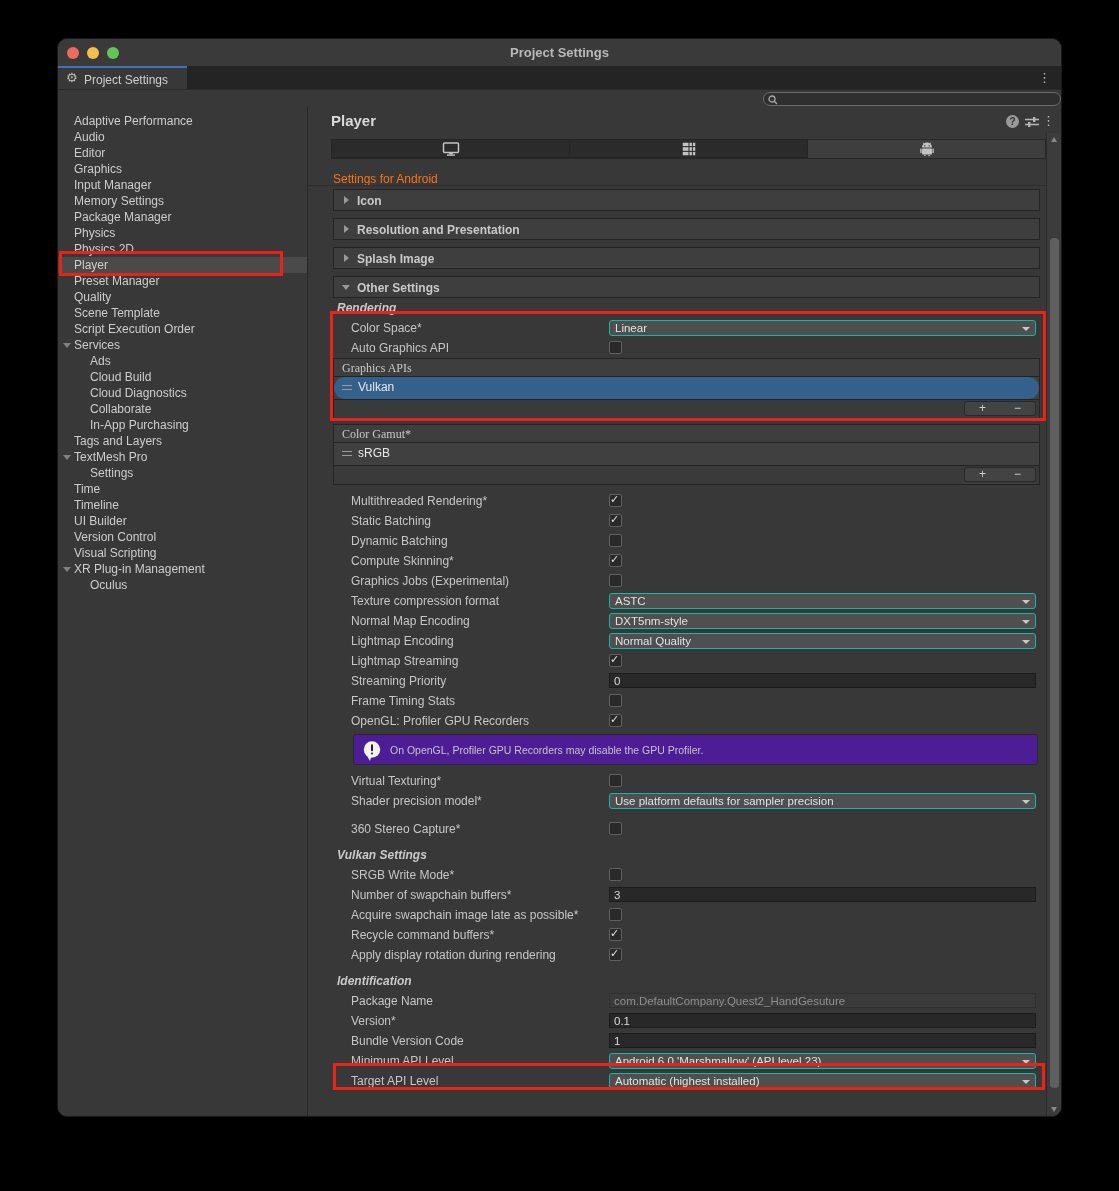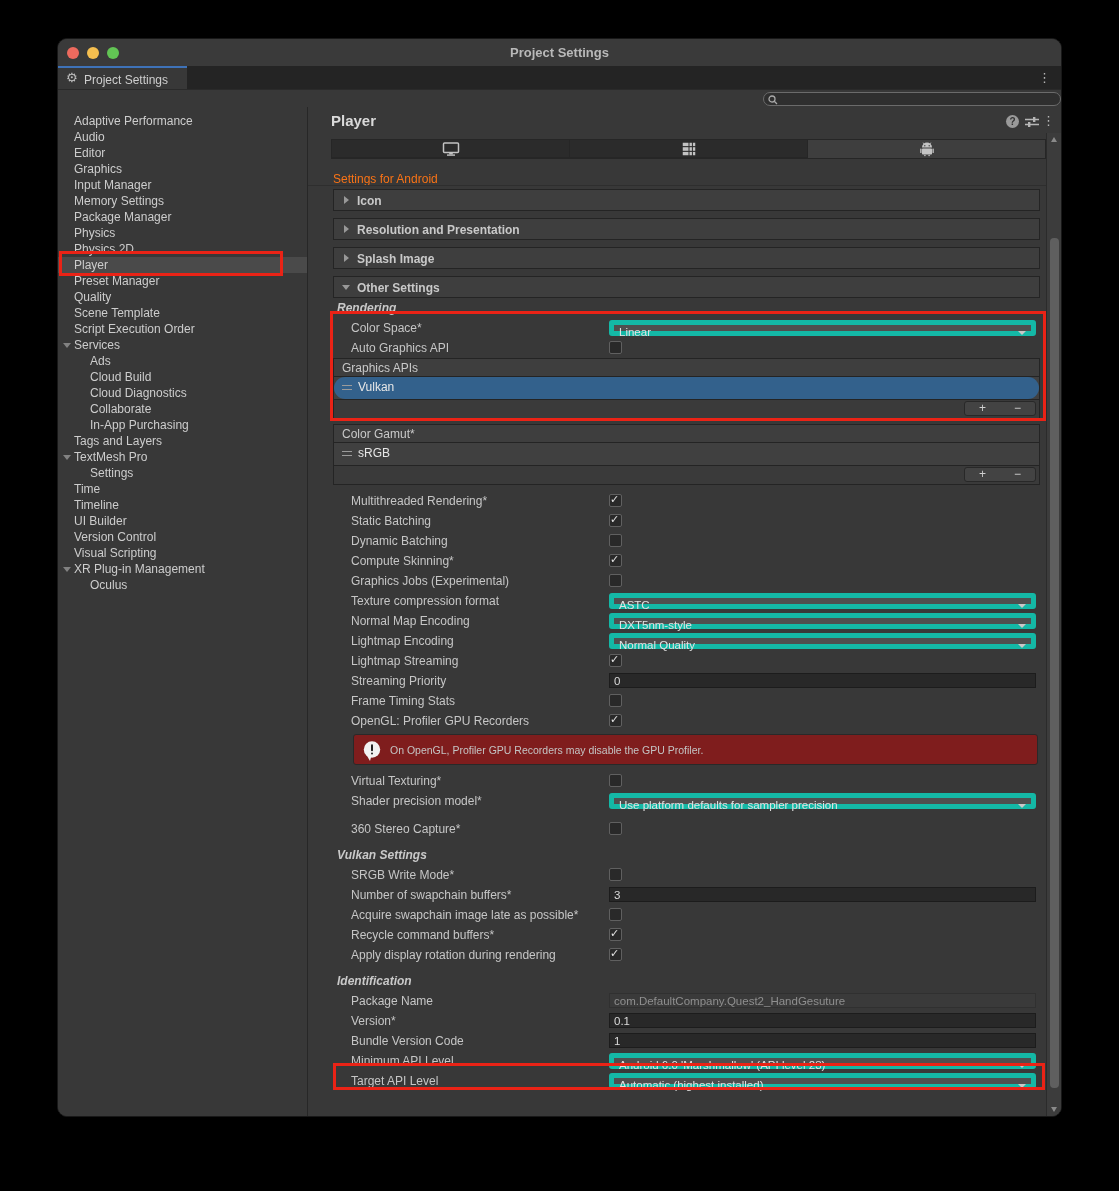--- a/index.html
+++ b/index.html
@@ -70,45 +70,45 @@
   #rows { position:absolute; left:25px; top:191px; width:707px; }
   .row { position:relative; height:20px; }
   .lbl { position:absolute; left:18px; top:3px; font-size:12px; color:#c6c6c6; white-space:nowrap; }
   .lbl.ind2 { left:18px; }
   .lbl.sect { left:4px; font-weight:bold; color:#c9c9c9;font-style:italic; }
   .ctl { position:absolute; left:276px; }
 
   .checkbox { top:3px; width:13px; height:13px; background:#292929; border:1px solid #606060; border-radius:2px; position:absolute; }
   .checkbox .mark { position:absolute; left:0px; top:-2px; font-size:11px; font-weight:bold; color:#e2e2e2; }
 
-  .dropdown { top:2px; width:427px; height:16px; background:#4f4f4f; border:5px solid #14b8a6; border-radius:3px; position:absolute; }
+  .dropdown { top:2px; width:427px; height:16px; background:#4f4f4f; border:1px solid #14b8a6; border-radius:3px; position:absolute; }
   .dropdown .val { position:absolute; left:5px; top:1px; font-size:11.5px; color:#e2e2e2; white-space:nowrap; }
   .dropdown .arr { position:absolute; right:5px; top:6px; width:0; height:0;
                    border-left:4px solid transparent; border-right:4px solid transparent; border-top:4px solid #c8c8c8; }
 
   .field { top:2px; width:427px; height:15px; background:#282828; border:1px solid #1c1c1c; position:absolute; }
   .field .val { position:absolute; left:4px; top:1px; font-size:11.5px; color:#dadada; white-space:nowrap; }
   .field.disabled { background:#3a3a3a; border-color:#303030; }
   .field.disabled .val { color:#8f8f8f; }
 
   .ulist { position:relative; width:707px; border:1px solid #242424; background:#404040; }
-  .ulist .lhead { position:relative; height:18px; background:#3e3e3e; border-bottom:1px solid #242424; }
+  .ulist .lhead { position:relative; height:18px; background:#3e3e3e; border-bottom:1px solid #242424;font-family:Liberation Serif, serif; }
   .ulist .lhead span { position:absolute; left:8px; top:2px; font-size:12px; color:#c9c9c9; }
   .ulist .litem { position:relative; height:22px;border-radius:11px; }
   .ulist .litem.sel { background:#33618c; }
   .ulist .litem .handle { position:absolute; left:8px; top:8px; width:10px; height:5px;
                           border-top:1px solid #9b9b9b; border-bottom:1px solid #9b9b9b; }
   .ulist .litem .ltxt { position:absolute; left:24px; top:3px; font-size:12px; color:#e6e6e6; }
   .ulist .lfoot { position:relative; height:19px; background:#3a3a3a; border-top:1px solid #242424; }
   .ulist .lfoot .btns { position:absolute; right:3px; top:1px; width:72px; height:15px; background:#434343;
                         border:1px solid #282828; border-radius:3px; display:flex; }
   .ulist .lfoot .btns span { flex:1; text-align:center; font-size:12px; line-height:13px; color:#cfcfcf; }
 
   .helpwrap { position:relative; height:40px; }
-  .helpbox { position:absolute; left:20px; top:3px; width:685px; height:31px; background:#7f1d1d;
+  .helpbox { position:absolute; left:20px; top:3px; width:685px; height:31px; background:#4c1d95;
              border:1px solid #292929; border-radius:3px; }
   .helpbox svg { position:absolute; left:8px; top:5px; }
   .helpbox .htxt { position:absolute; left:36px; top:9px; font-size:10.5px; color:#c4c4c4; }
 
   
   #vscroll { position:absolute; right:0; top:26px; width:15px; bottom:2px; background:#3c3c3c; border-left:1px solid #2b2b2b; }
   #vs-up   { position:absolute; left:4px; top:4px; width:0; height:0;
              border-left:3.5px solid transparent; border-right:3.5px solid transparent; border-bottom:5px solid #8a8a8a; }
   #vs-down { position:absolute; left:4px; bottom:4px; width:0; height:0;
              border-left:3.5px solid transparent; border-right:3.5px solid transparent; border-top:5px solid #8a8a8a; }

